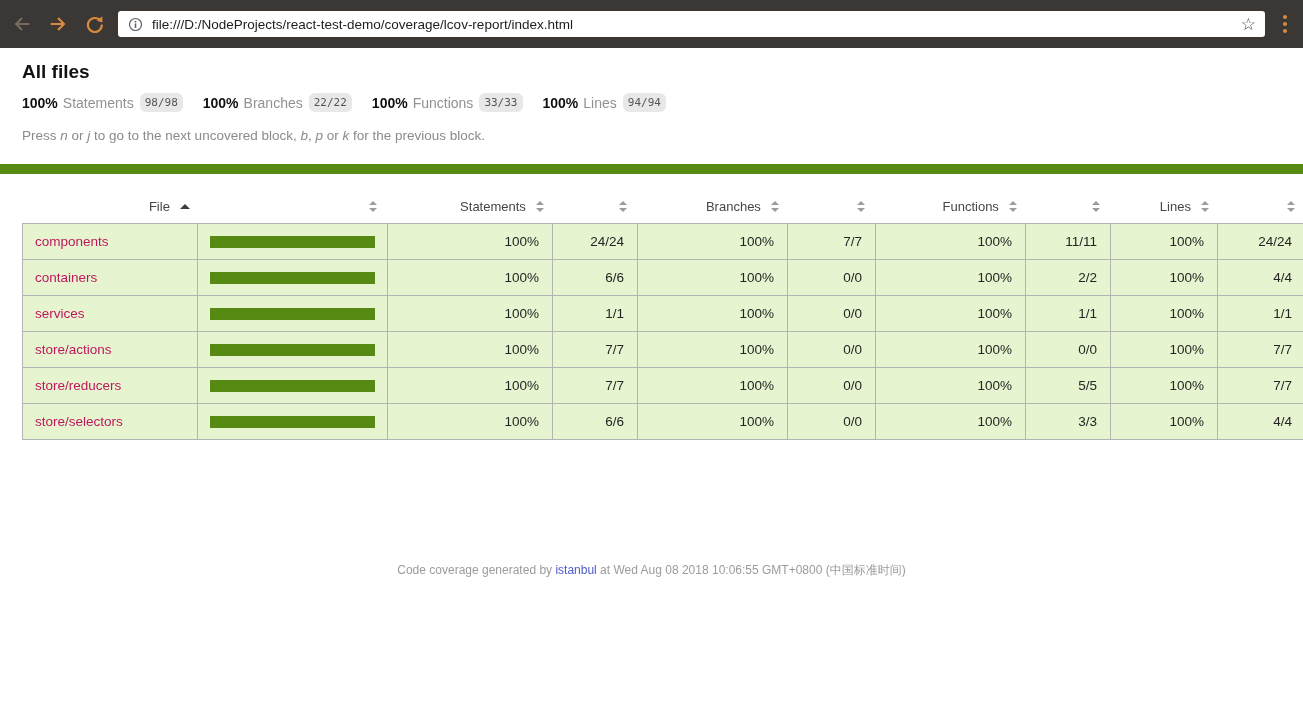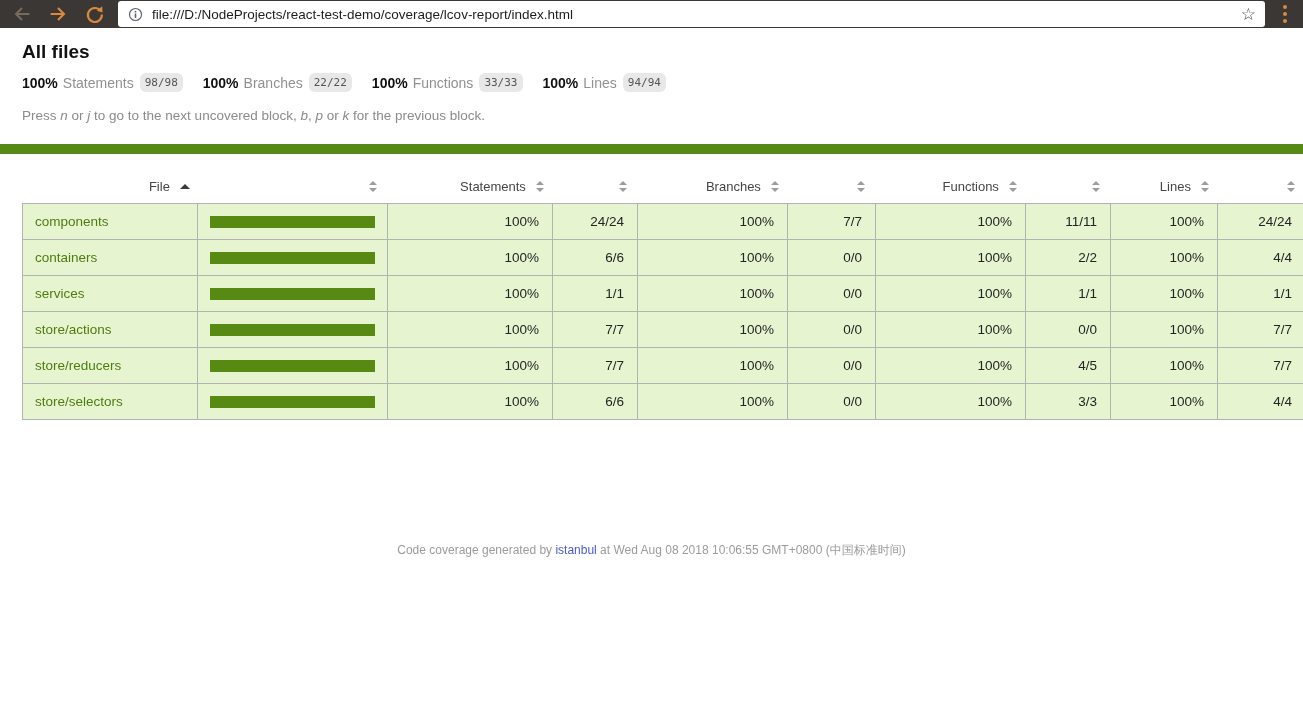--- a/index.html
+++ b/index.html
@@ -1,21 +1,21 @@
 <!DOCTYPE html>
 <html><head>
 <meta charset="utf-8">
 <style>
   * { box-sizing: border-box; margin: 0; padding: 0; }
   html, body { width: 1303px; height: 709px; overflow: hidden; }
   body { font-family: "Liberation Sans", sans-serif; background: #ffffff; }
 
   
   .browser-bar {
-    height: 28px; background: #3b3734;
+    height: 48px; background: #3b3734;
     display: flex; align-items: center; padding: 0 10px; gap: 12px;
   }
   .nav-btn { width: 24px; height: 24px; display: flex; align-items: center; justify-content: center; flex: 0 0 auto; }
   .address-bar {
     flex: 1; height: 26px; background: #ffffff; border-radius: 3px;
     display: flex; align-items: center; padding: 0 9px; gap: 8px; min-width: 0;
   }
   .url-text { font-size: 13.5px; color: #1d1d1d; white-space: nowrap; overflow: hidden; flex: 1; }
   .star { margin-left: auto; font-size: 17px; color: #4a4a4a; line-height: 1; flex: 0 0 auto; }
   .menu-dots { display: flex; flex-direction: column; gap: 3px; padding: 2px 6px; }
@@ -47,21 +47,21 @@
   .sorter { display: inline-block; width: 9px; height: 11px; position: relative; vertical-align: -1px; }
   .sorter::before { content: ""; position: absolute; top: 0; left: 0;
     border-left: 4px solid transparent; border-right: 4px solid transparent; border-bottom: 4px solid #9c9c9c; }
   .sorter::after { content: ""; position: absolute; bottom: 0; left: 0;
     border-left: 4px solid transparent; border-right: 4px solid transparent; border-top: 4px solid #9c9c9c; }
   .sort-asc { display: inline-block; width: 0; height: 0; vertical-align: 2px;
     border-left: 5px solid transparent; border-right: 5px solid transparent; border-bottom: 5px solid #3c3c3c; }
 
   td { background: #e6f5d0; border: 1px solid #b3b3b3; height: 36px; font-size: 13.5px; color: #242424; }
   td.file-cell { padding-left: 12px; }
-  td.file-cell a { color: #4d7c0f; text-decoration: none; }
+  td.file-cell a { color: #be185d; text-decoration: none; }
   td.bar-cell { padding: 0 12px; }
   .coverage-bar { height: 12px; background: #568a12; }
   td.num { text-align: right; padding-right: 13px; }
 
   
   .footer { text-align: center; margin-top: 122px; font-size: 12px; color: #9b9b9b; }
   .footer a { color: #4a5ccd; text-decoration: none; }
 </style>
 </head>
 <body>
@@ -247,21 +247,21 @@
   <tr>
     <td class="file-cell"><a href="#">store/reducers</a></td>
     <td class="bar-cell">
             <div class="coverage-bar" style="width: 100%;"></div>
           </td>
     <td class="num">100%</td>
     <td class="num">7/7</td>
     <td class="num">100%</td>
     <td class="num">0/0</td>
     <td class="num">100%</td>
-    <td class="num">4/5</td>
+    <td class="num">5/5</td>
     <td class="num">100%</td>
     <td class="num">7/7</td>
   </tr>
 
 
   <tr>
     <td class="file-cell"><a href="#">store/selectors</a></td>
     <td class="bar-cell">
             <div class="coverage-bar" style="width: 100%;"></div>
           </td>

